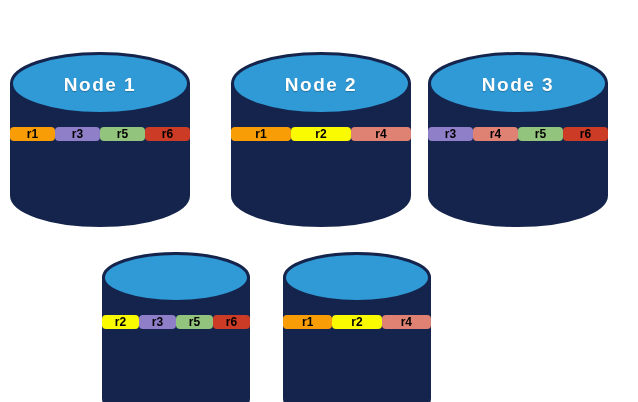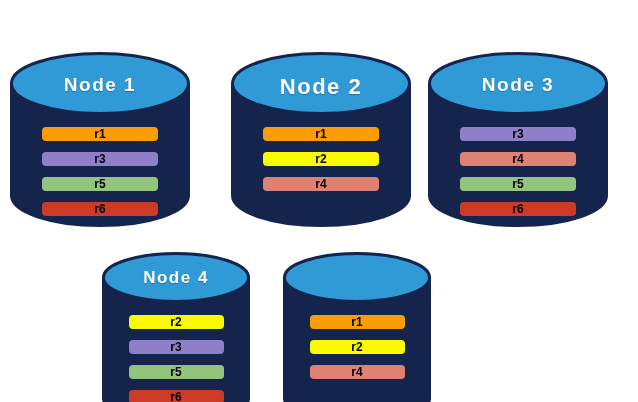--- a/index.html
+++ b/index.html
@@ -45,21 +45,21 @@
     text-shadow: 0 1px 1px rgba(0,0,0,0.25);
     white-space: nowrap;
     pointer-events: none;
   }
 
   .replica-stack {
     position: absolute;
     left: 0;
     width: 100%;
     display: flex;
-    flex-direction: column;
+    flex-direction: row;
     align-items: center;
   }
 
   .replica {
     position: relative;
     border-radius: 4px;
     text-align: center;
     color: #000000;
     font-weight: bold;
     line-height: 1;
@@ -86,21 +86,21 @@
         <div class="replica" style="width: 116px; height: 14px; background: rgb(142, 127, 200); font-size: 12px; color: rgb(0, 0, 0);">r3</div>
         <div class="replica" style="width: 116px; height: 14px; background: rgb(146, 196, 125); font-size: 12px; color: rgb(0, 0, 0);">r5</div>
         <div class="replica" style="width: 116px; height: 14px; background: rgb(204, 59, 37); font-size: 12px; color: rgb(0, 0, 0);">r6</div>
       </div>
     </div>
     <div class="node" style="left: 231px; top: 8px; width: 180px; height: 175px;">
       <svg class="cyl-svg" width="180" height="175" viewBox="0 0 180 175">
         <path d="M 1.5 31.5 L 1.5 143.5 A 88.5 30 0 0 0 178.5 143.5 L 178.5 31.5 Z" fill="#15244C" stroke="#15244C" stroke-width="3" stroke-linejoin="round"></path>
         <ellipse cx="90" cy="31.5" rx="88.5" ry="30" fill="#2F9AD6" stroke="#15244C" stroke-width="3"></ellipse>
       </svg>
-      <div class="node-label" style="top: 21.5px; font-size: 22px;">Node  2</div>
+      <div class="node-label" style="top: 21.5px; font-size: 19px;">Node  2</div>
       <div class="replica-stack" style="top: 74.5px; row-gap: 11px;">
         <div class="replica" style="width: 116px; height: 14px; background: rgb(249, 157, 7); font-size: 12px; color: rgb(0, 0, 0);">r1</div>
         <div class="replica" style="width: 116px; height: 14px; background: rgb(250, 250, 0); font-size: 12px; color: rgb(0, 0, 0);">r2</div>
         <div class="replica" style="width: 116px; height: 14px; background: rgb(224, 130, 115); font-size: 12px; color: rgb(0, 0, 0);">r4</div>
       </div>
     </div>
     <div class="node" style="left: 428px; top: 8px; width: 180px; height: 175px;">
       <svg class="cyl-svg" width="180" height="175" viewBox="0 0 180 175">
         <path d="M 1.5 31.5 L 1.5 143.5 A 88.5 30 0 0 0 178.5 143.5 L 178.5 31.5 Z" fill="#15244C" stroke="#15244C" stroke-width="3" stroke-linejoin="round"></path>
         <ellipse cx="90" cy="31.5" rx="88.5" ry="30" fill="#2F9AD6" stroke="#15244C" stroke-width="3"></ellipse>
@@ -111,21 +111,20 @@
         <div class="replica" style="width: 116px; height: 14px; background: rgb(224, 130, 115); font-size: 12px; color: rgb(0, 0, 0);">r4</div>
         <div class="replica" style="width: 116px; height: 14px; background: rgb(146, 196, 125); font-size: 12px; color: rgb(0, 0, 0);">r5</div>
         <div class="replica" style="width: 116px; height: 14px; background: rgb(204, 59, 37); font-size: 12px; color: rgb(0, 0, 0);">r6</div>
       </div>
     </div>
     <div class="node" style="left: 102px; top: 208px; width: 148px; height: 172px;">
       <svg class="cyl-svg" width="148" height="172" viewBox="0 0 148 172">
         <path d="M 1.5 25.5 L 1.5 146.5 A 72.5 24 0 0 0 146.5 146.5 L 146.5 25.5 Z" fill="#15244C" stroke="#15244C" stroke-width="3" stroke-linejoin="round"></path>
         <ellipse cx="74" cy="25.5" rx="72.5" ry="24" fill="#2F9AD6" stroke="#15244C" stroke-width="3"></ellipse>
       </svg>
-      <div class="node-label" style="top: 15.5px; font-size: 17px;">Node  4</div>
       <div class="replica-stack" style="top: 62.5px; row-gap: 11px;">
         <div class="replica" style="width: 95px; height: 14px; background: rgb(250, 250, 0); font-size: 12px; color: rgb(0, 0, 0);">r2</div>
         <div class="replica" style="width: 95px; height: 14px; background: rgb(142, 127, 200); font-size: 12px; color: rgb(0, 0, 0);">r3</div>
         <div class="replica" style="width: 95px; height: 14px; background: rgb(146, 196, 125); font-size: 12px; color: rgb(0, 0, 0);">r5</div>
         <div class="replica" style="width: 95px; height: 14px; background: rgb(204, 59, 37); font-size: 12px; color: rgb(0, 0, 0);">r6</div>
       </div>
     </div>
     <div class="node" style="left: 283px; top: 208px; width: 148px; height: 172px;">
       <svg class="cyl-svg" width="148" height="172" viewBox="0 0 148 172">
         <path d="M 1.5 25.5 L 1.5 146.5 A 72.5 24 0 0 0 146.5 146.5 L 146.5 25.5 Z" fill="#15244C" stroke="#15244C" stroke-width="3" stroke-linejoin="round"></path>

